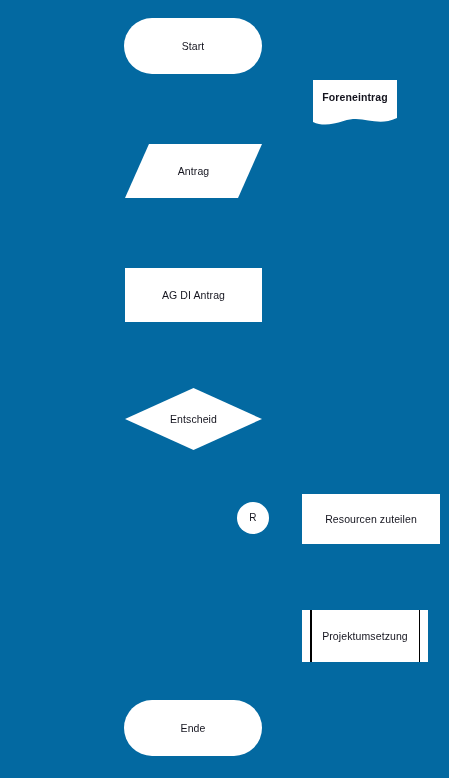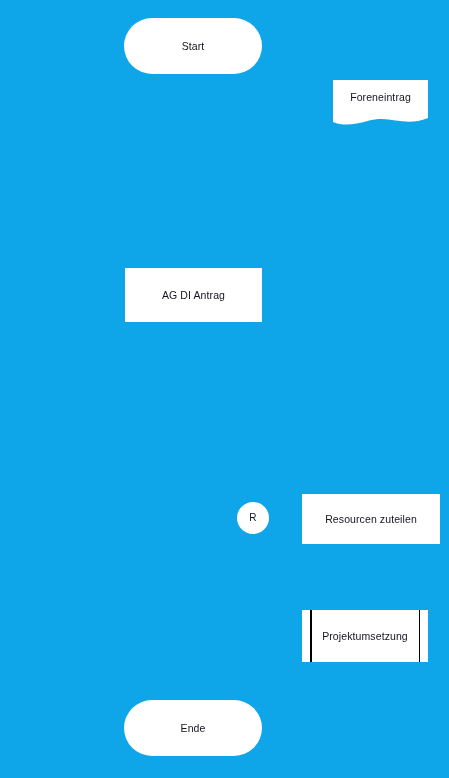--- a/index.html
+++ b/index.html
@@ -7,21 +7,21 @@
     padding: 0;
     background: #000000;
   }
   body {
     font-family: "Liberation Sans", sans-serif;
   }
   #canvas {
     position: relative;
     width: 449px;
     height: 778px;
-    background: #0ea5e9;
+    background: #0369a1;
     overflow: hidden;
   }
   .node {
     position: absolute;
     box-sizing: border-box;
   }
   .node-label {
     position: absolute;
     left: 0;
     right: 0;
@@ -99,32 +99,38 @@
 </style>
 </head>
 <body>
 
 <div id="canvas">
 
   <div class="node shape-terminator" style="left:124px; top:18px; width:138px; height:56px;">
     <span class="node-label">Start</span>
   </div>
 
-  <div class="node shape-document" style="left:333px; top:80px; width:95px; height:46px;">
+  <div class="node shape-document" style="left:313px; top:80px; width:84px; height:46px;font-weight:bold;">
     <svg viewBox="0 0 77 46" preserveAspectRatio="none">
       <path d="M0,0 L77,0 L77,38 C57,48 47,34 28,41 C17,45 8,46 0,42 Z" fill="#ffffff"></path>
     </svg>
     <span class="node-label">Foreneintrag</span>
   </div>
 
+  <div class="node shape-parallelogram" style="left:125px; top:144px; width:137px; height:54px;">
+    <span class="node-label">Antrag</span>
+  </div>
 
   <div class="node shape-process" style="left:125px; top:268px; width:137px; height:54px;">
     <span class="node-label">AG DI Antrag</span>
   </div>
 
+  <div class="node shape-diamond" style="left:125px; top:388px; width:137px; height:62px;">
+    <span class="node-label">Entscheid</span>
+  </div>
 
   <div class="node shape-circle" style="left:237px; top:502px; width:32px; height:32px;">
     <span class="node-label">R</span>
   </div>
 
   <div class="node shape-process" style="left:302px; top:494px; width:138px; height:50px;">
     <span class="node-label">Resourcen zuteilen</span>
   </div>
 
   <div class="node shape-predefined" style="left:302px; top:610px; width:126px; height:52px;">

